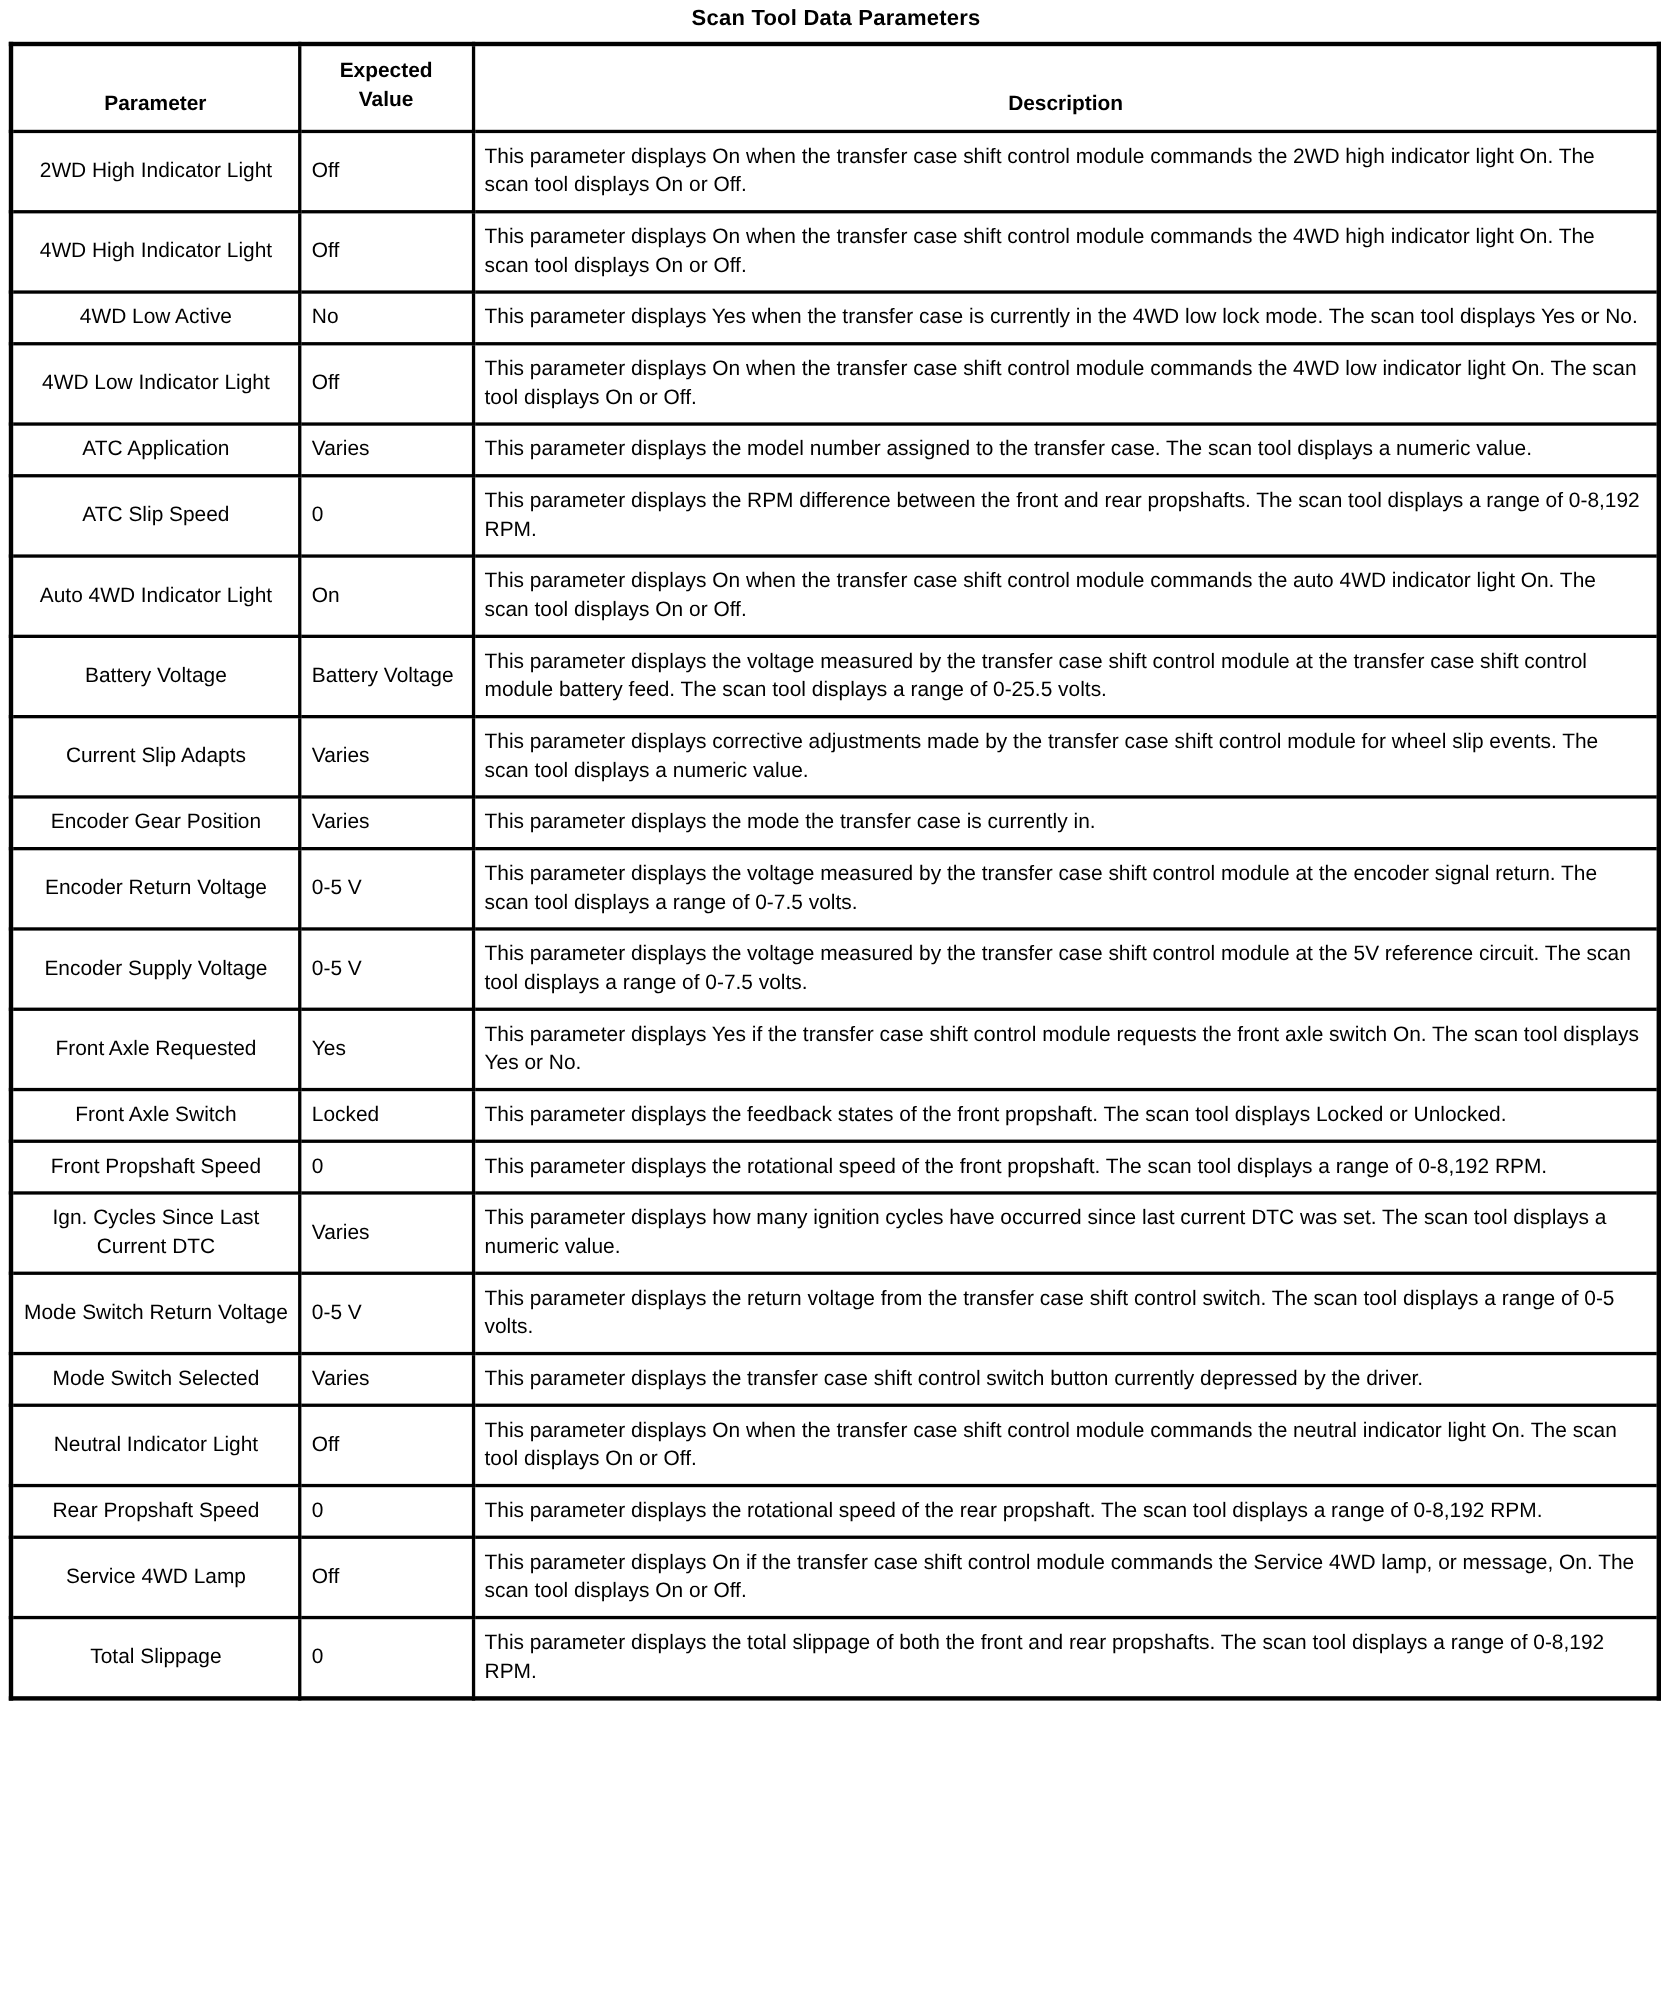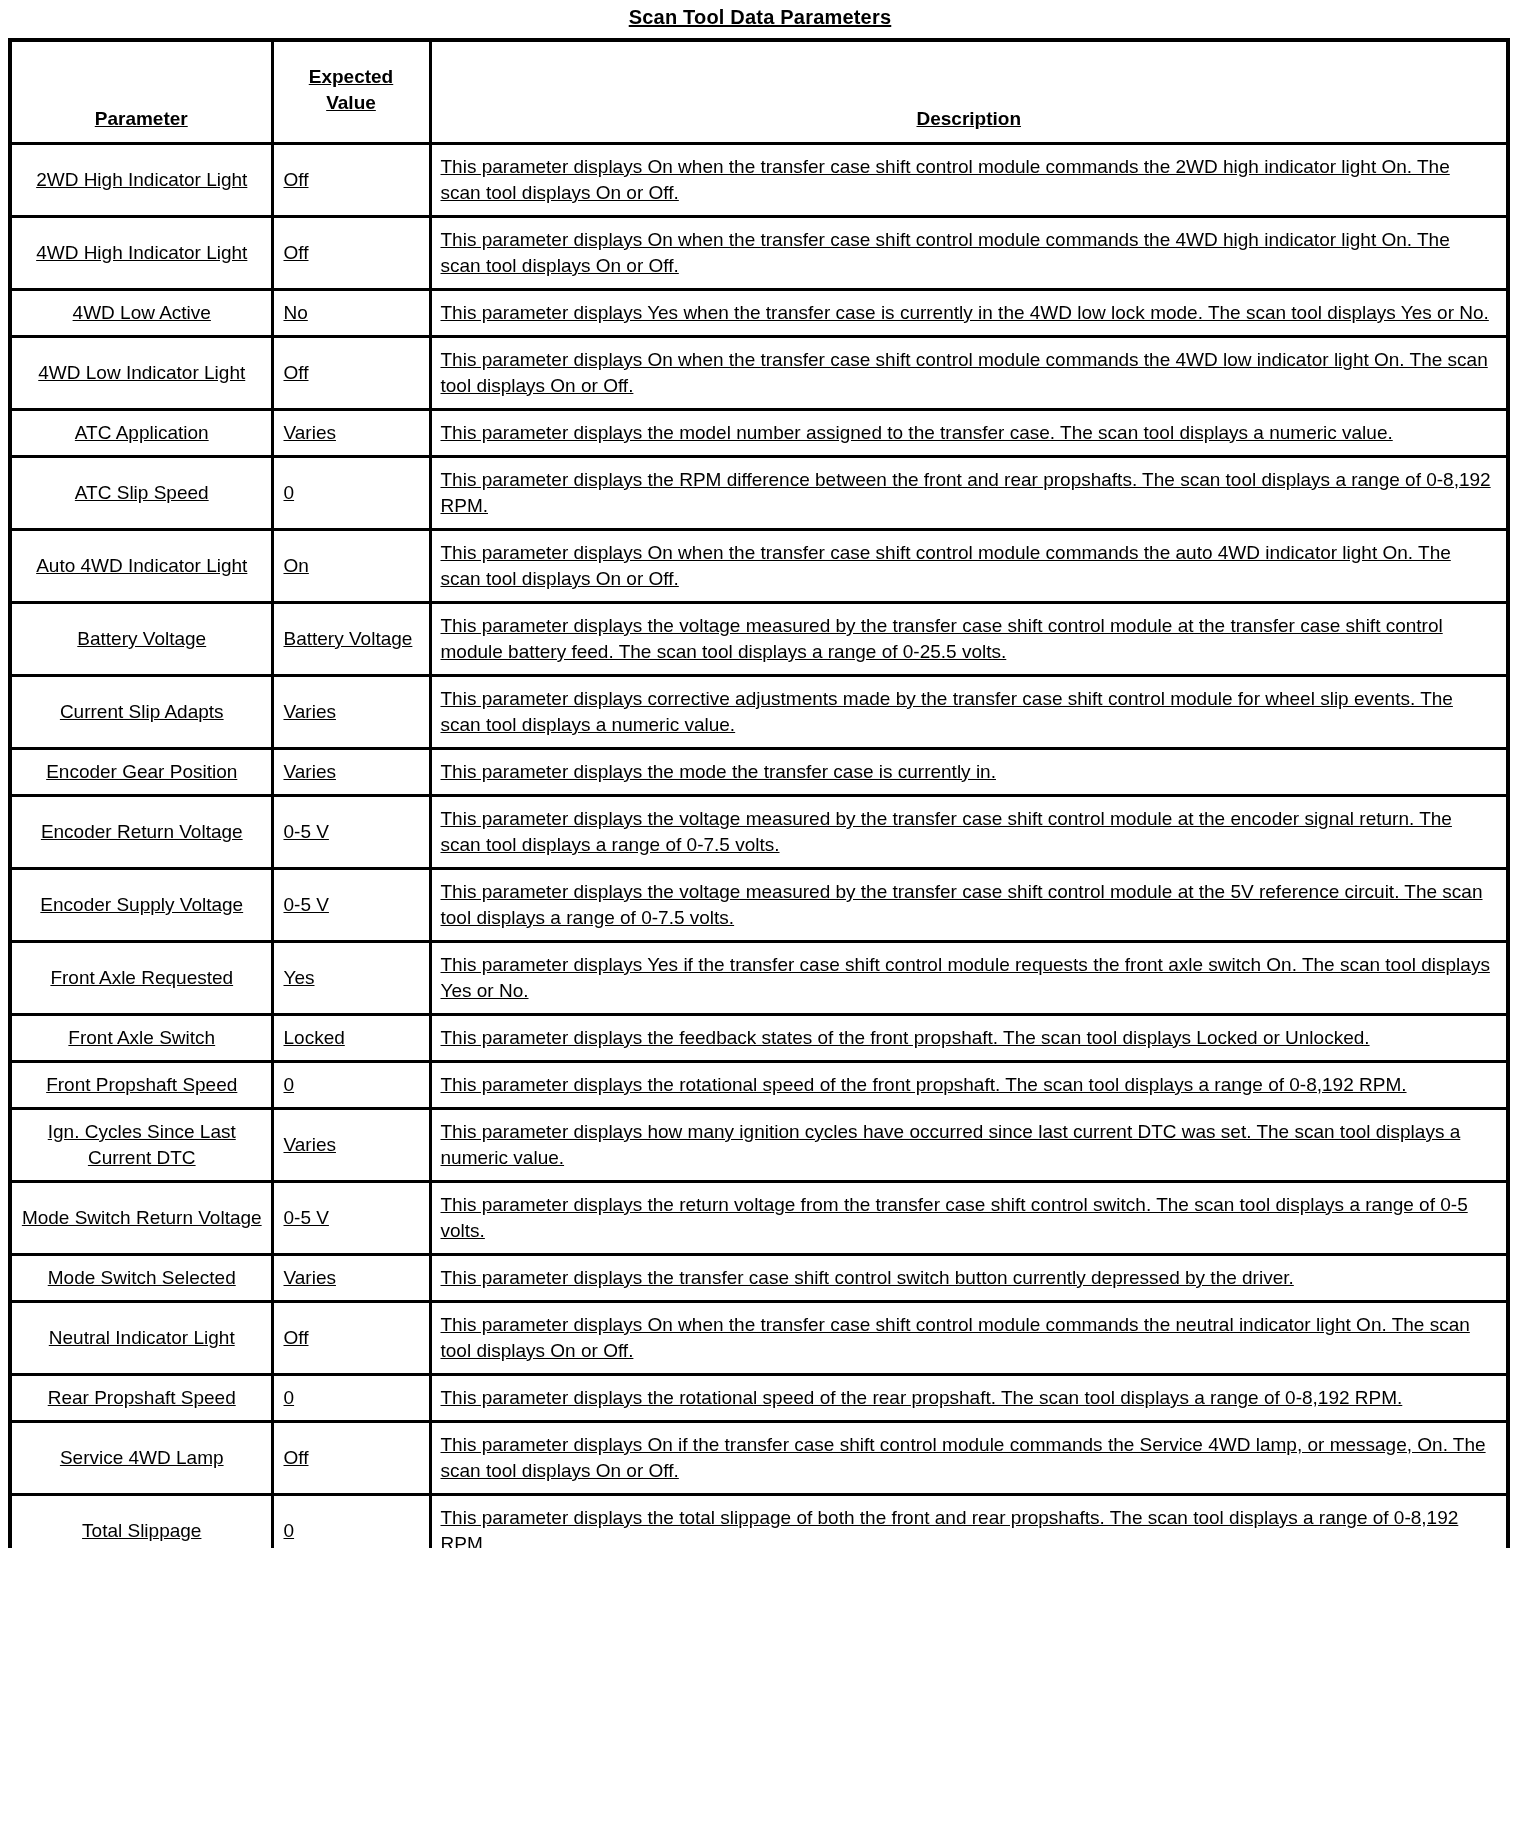--- a/index.html
+++ b/index.html
@@ -10,21 +10,20 @@
   body {
     font-family: "Liberation Sans", sans-serif;
     color: #000000;
     -webkit-font-smoothing: antialiased;
   }
   .page {
     width: 1520px;
     height: 1548px;
     padding-top: 5px;
     overflow: hidden;
-    text-decoration: underline;
   }
   .doc-title {
     text-align: center;
     font-weight: bold;
     font-size: 20px;
     line-height: 24px;
     margin-bottom: 9px;
     letter-spacing: 0.2px;
   }
   table.params {
@@ -46,21 +45,21 @@
   col.c-desc  { width: auto; }
   thead th {
     font-weight: bold;
     vertical-align: bottom;
     text-align: center;
     height: 72px;
     padding: 6px 4px 10px 4px;
   }
   thead th .hdr-wrap-narrow {
     width: 100px;
-    margin: 16px auto;
+    margin: 4px auto;
   }
   td.cell-param {
     text-align: center;
     padding: 9px 4px 9px 5px;
   }
   td.cell-value {
     text-align: left;
     padding: 9px 10px;
   }
   td.cell-desc {

